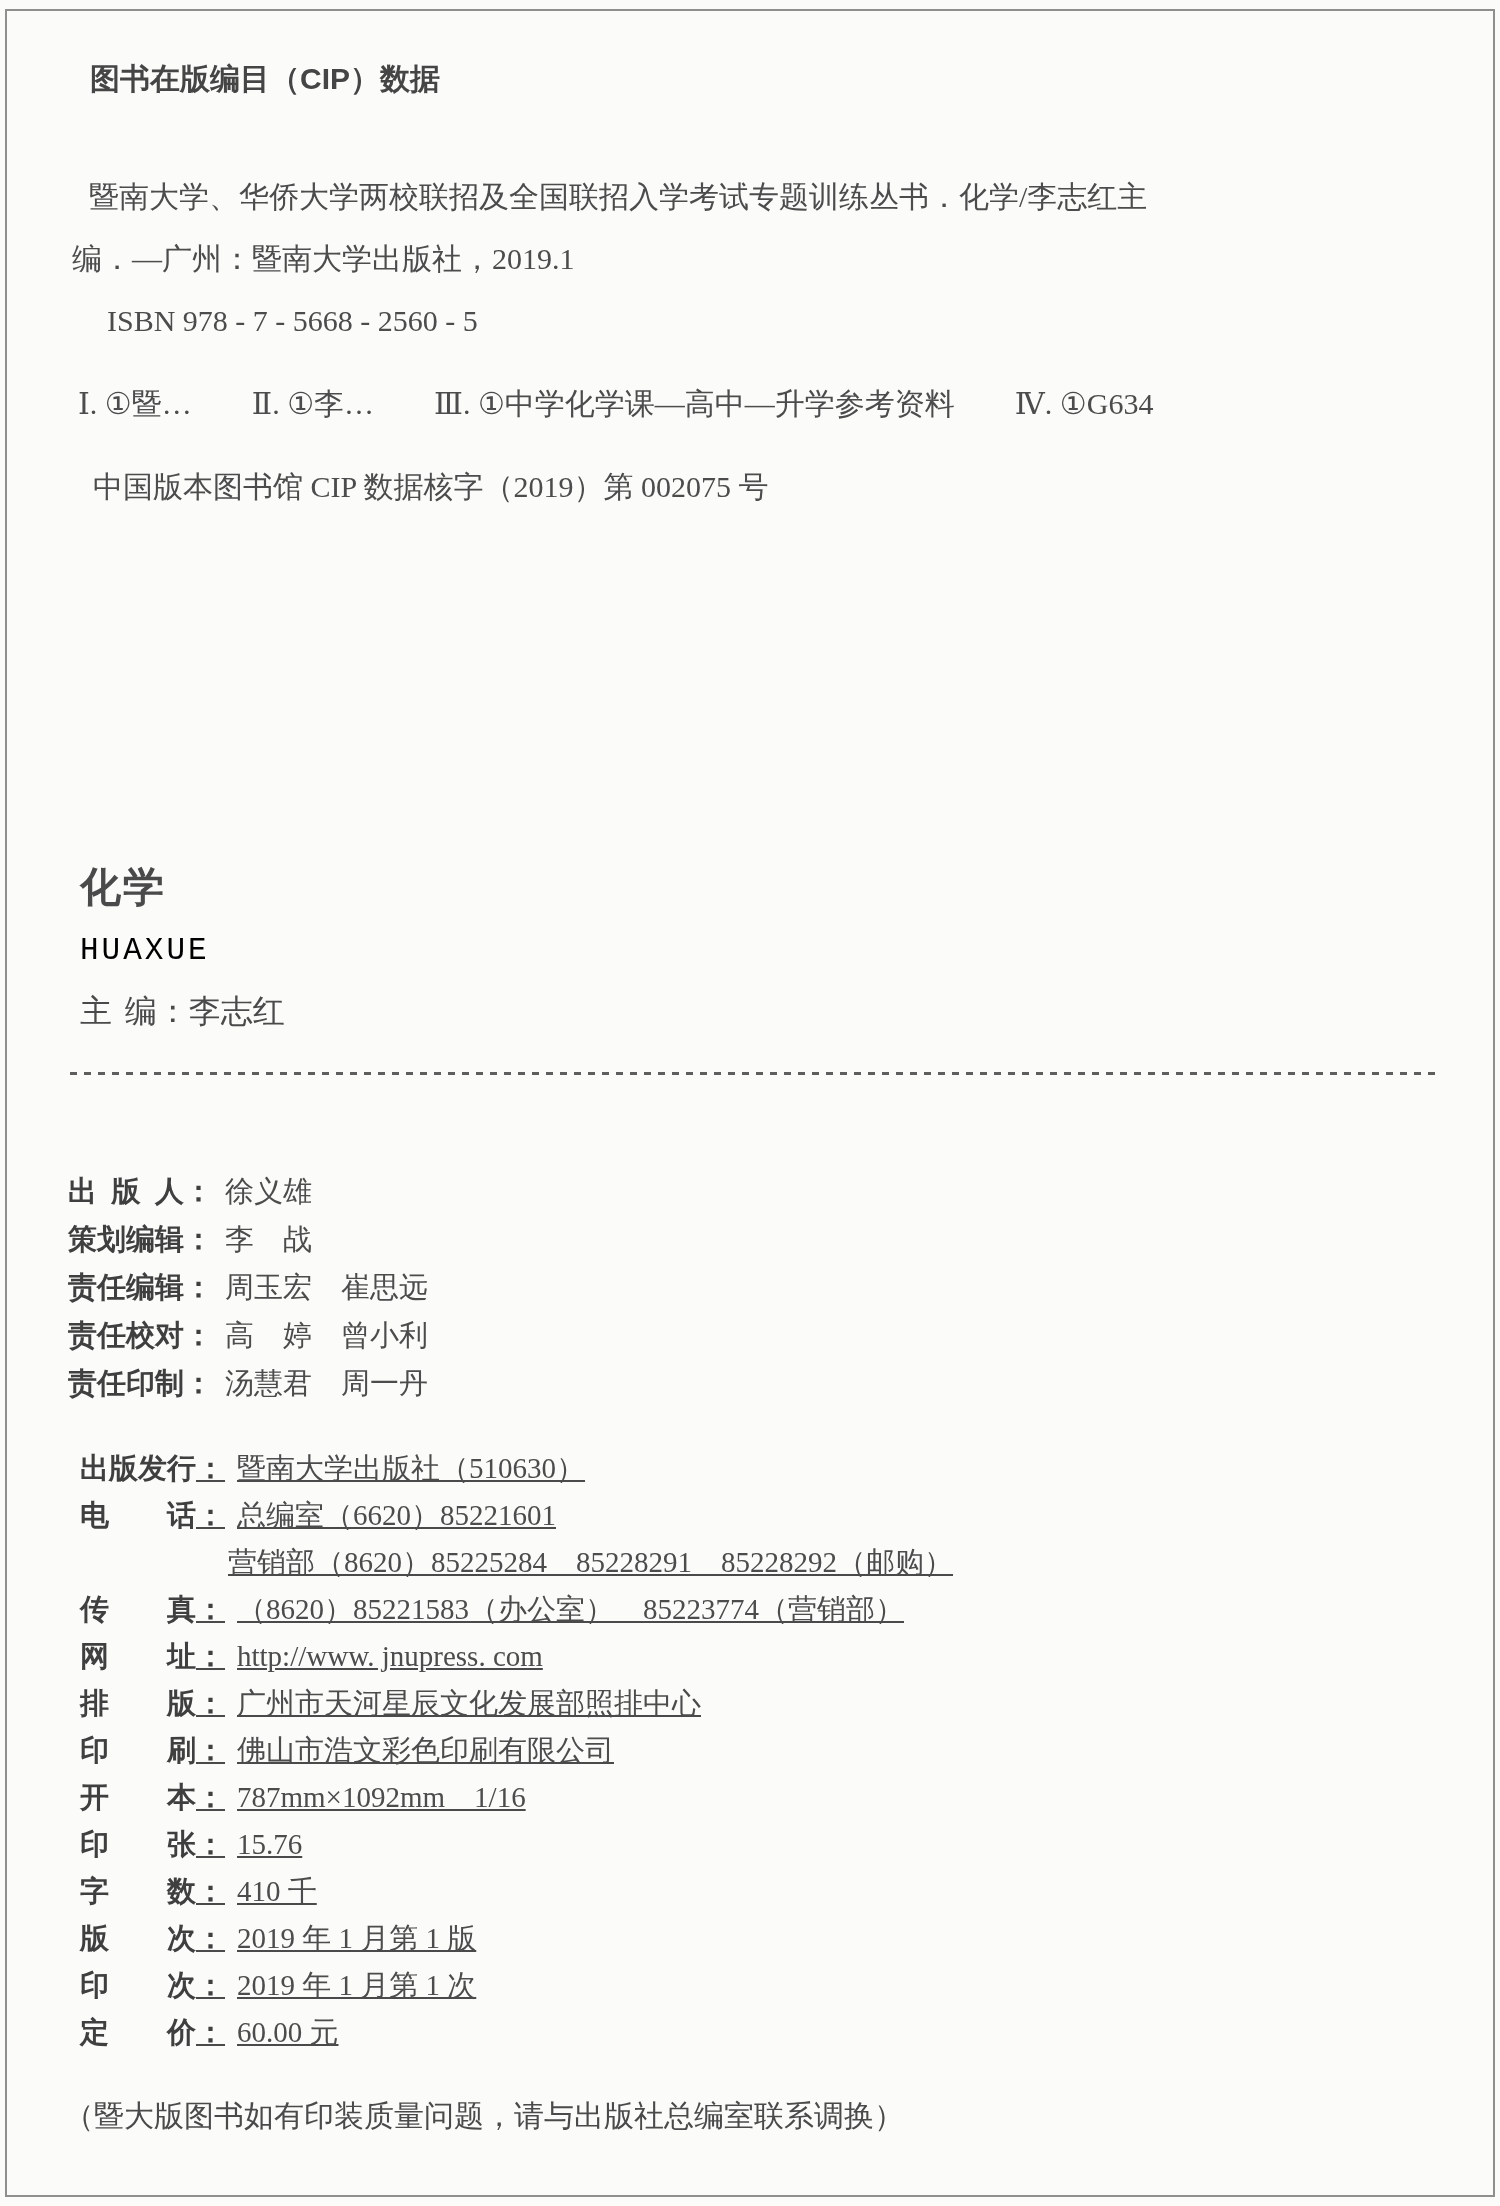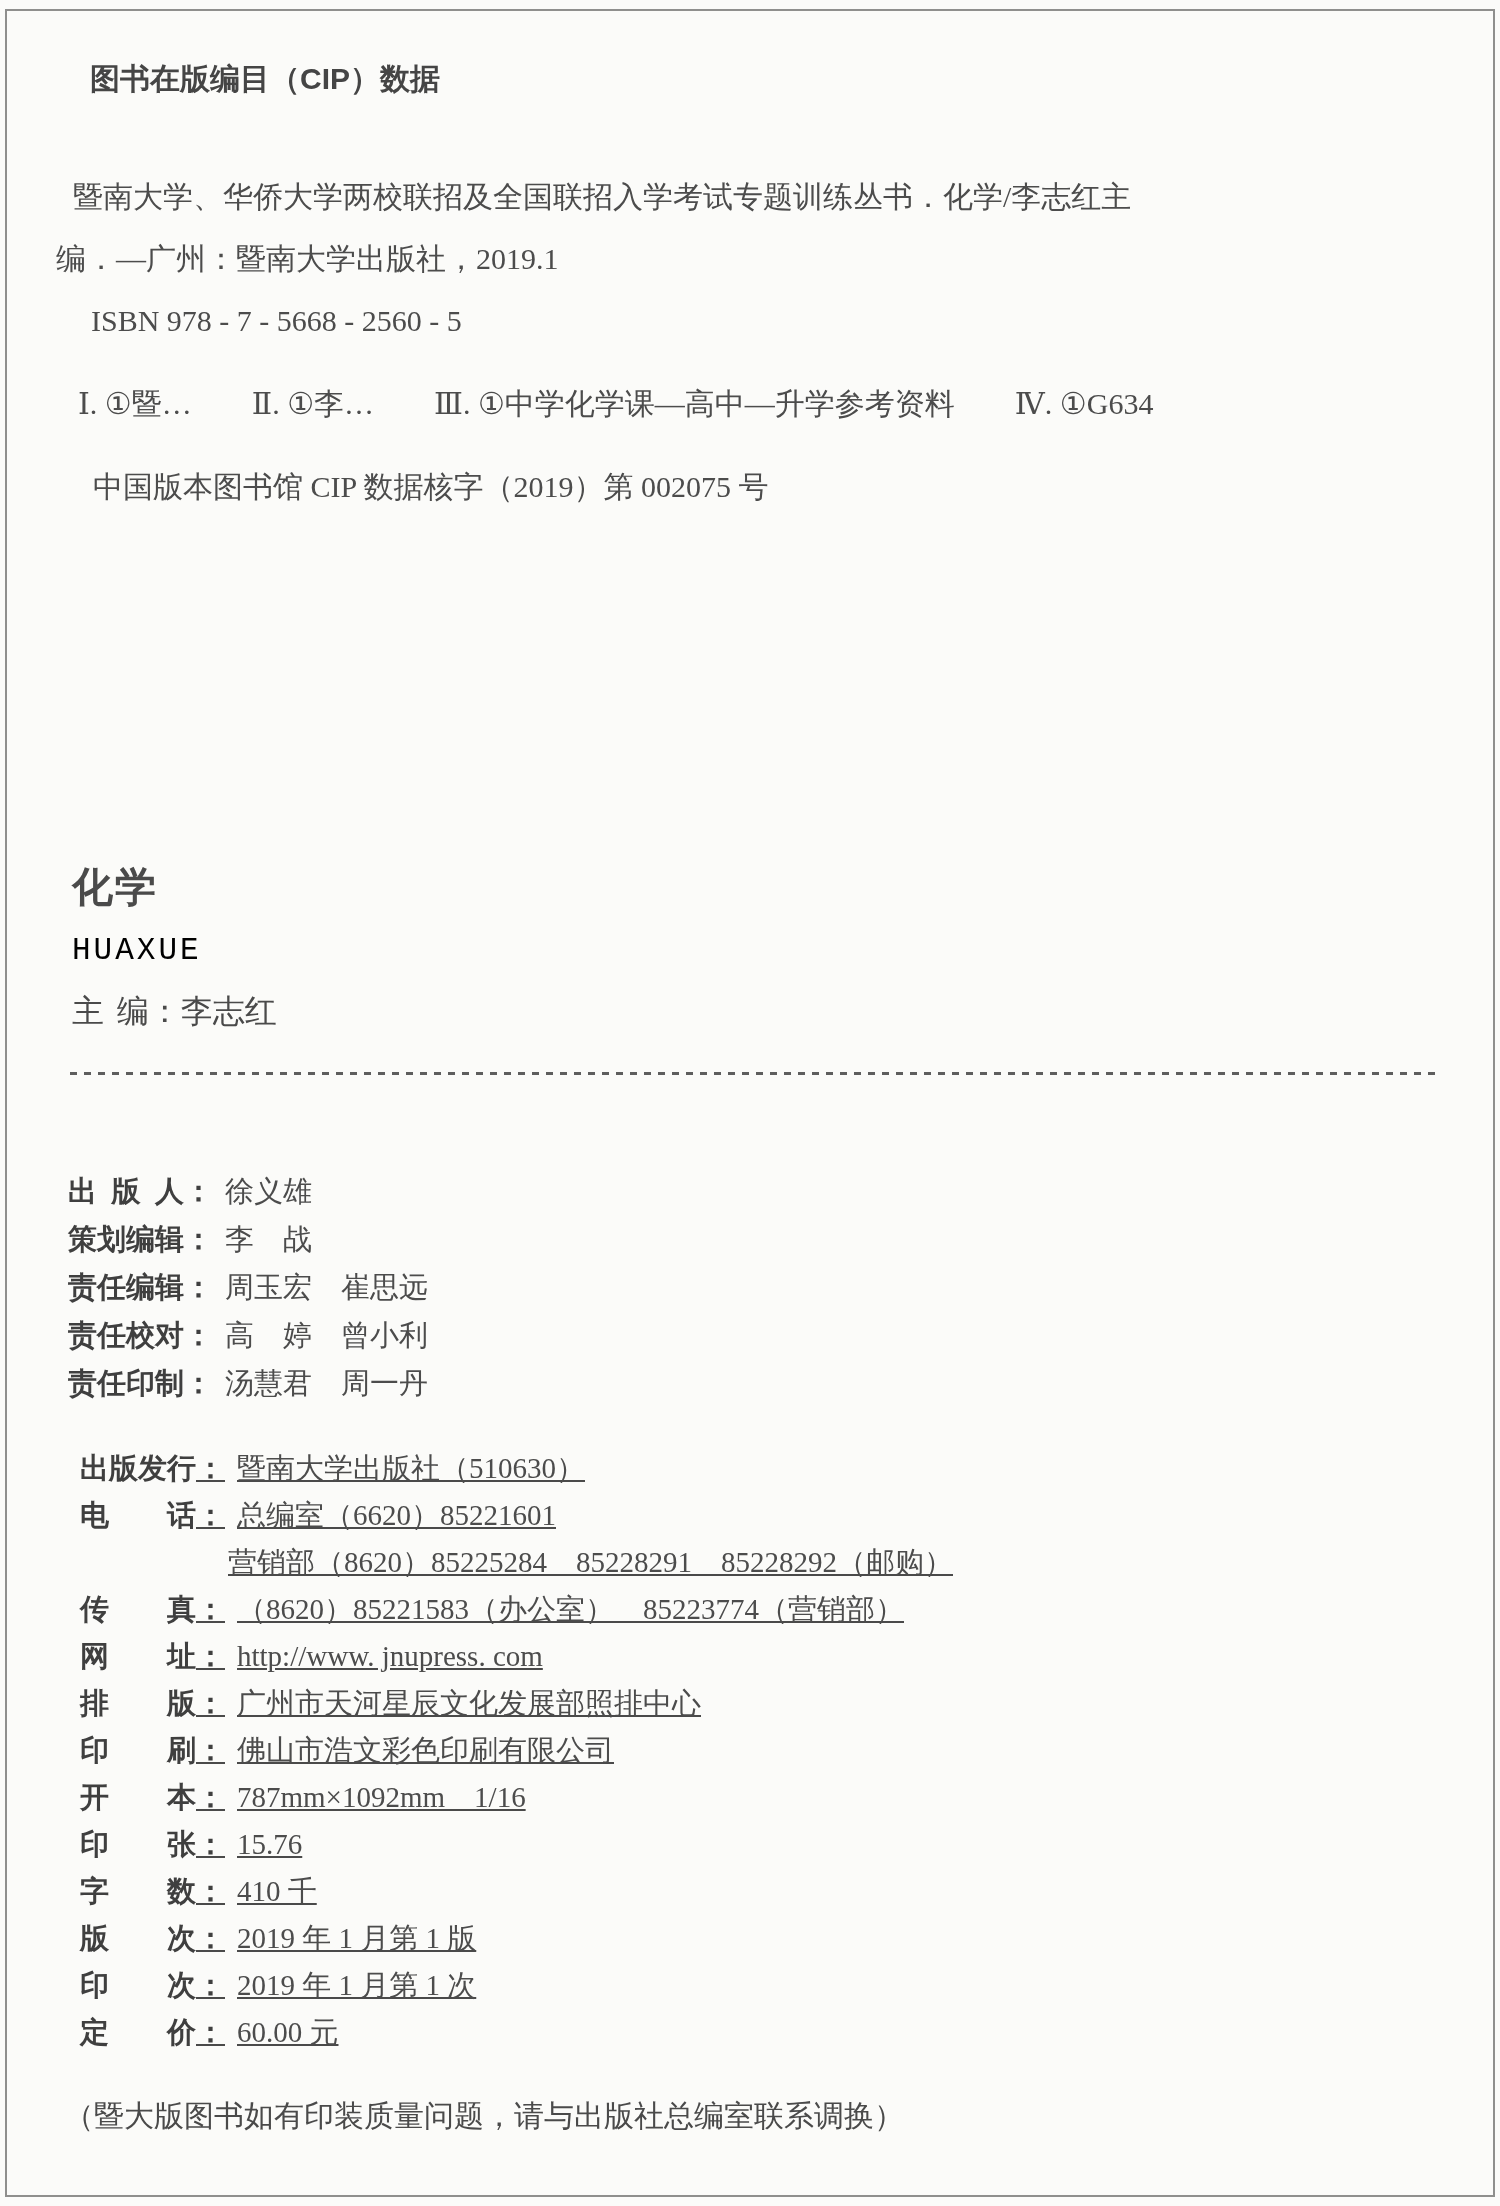--- a/index.html
+++ b/index.html
@@ -21,32 +21,32 @@
   .content {
     position:absolute; left:56px; right:56px; top:0;
   }
 
   
   .cip-header {
     margin-top:59px; margin-left:34px;
     font-size:30px; font-weight:bold; color:#454545;
     font-family:"Liberation Sans","DejaVu Sans",sans-serif;
   }
-  .cip-para { margin-top:66px; font-size:30px; line-height:62px; color:#4c4c4c; }
+  .cip-para { margin-top:66px; font-size:30px; line-height:62px; color:#4c4c4c;margin-left:16px; }
   .cip-line1 { margin-left:17px; }
   .cip-line2 { margin-left:0; }
   .cip-isbn  { margin-left:35px; }
   .cip-class {
     margin-top:32px; margin-left:22px;
     font-size:30px; color:#4c4c4c;
   }
   .cip-record { margin-top:42px; margin-left:37px; font-size:30px; color:#4c4c4c; }
 
   
-  .title-block { margin-top:352px; margin-left:16px; }
+  .title-block { margin-top:352px; margin-left:24px; }
   .book-title {
     font-size:41px; font-weight:bold; color:#4a4a4a; letter-spacing:2px;
     font-family:"Liberation Sans","DejaVu Sans",sans-serif;
   }
   .book-roman {
     margin-top:18px; font-size:31px; letter-spacing:3px; color:#000000;
     font-family:Liberation Mono, monospace;
   }
   .editor-line {
     margin-top:22px; font-size:32px; color:#4a4a4a;

